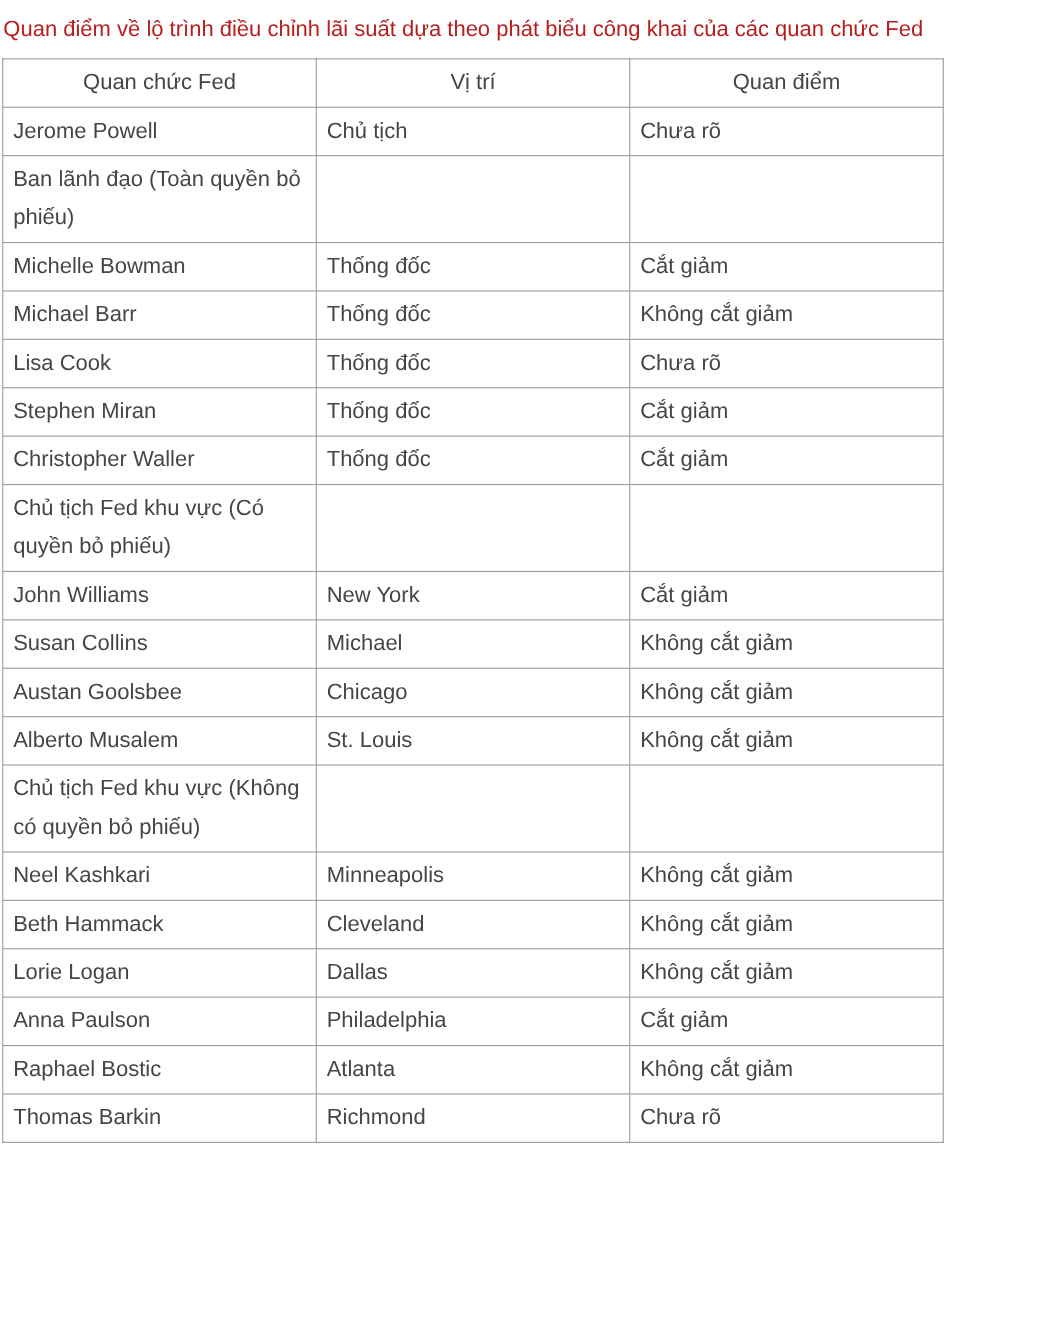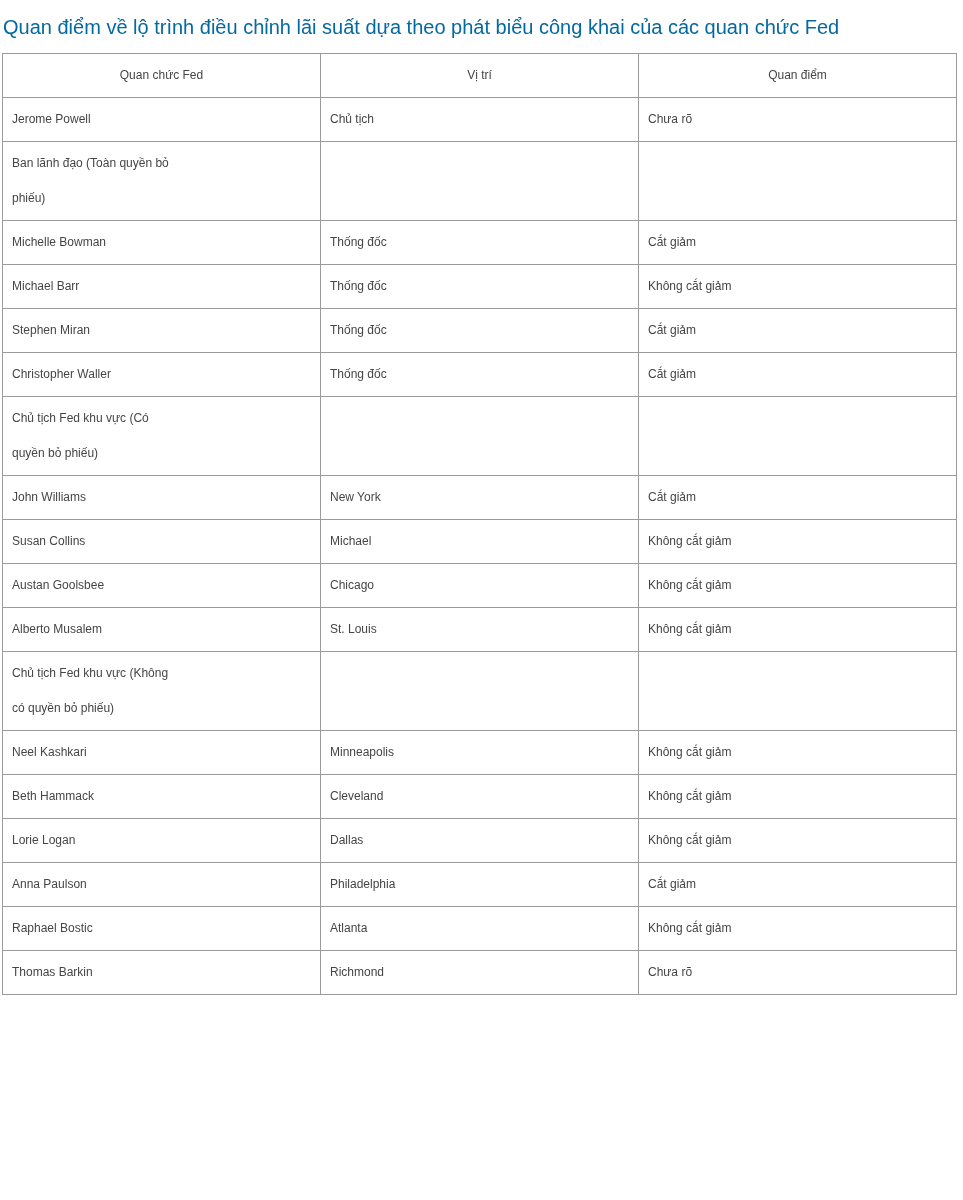--- a/index.html
+++ b/index.html
@@ -12,28 +12,28 @@
     font-family: "Liberation Sans", "DejaVu Sans", sans-serif;
     color: #454545;
   }
   .page {
     padding: 0 2px;
   }
   .title {
     font-size: 20px;
     line-height: 28px;
     margin: 13px 0 12px 1px;
-    color: #0369a1;
+    color: #b91c1c;
     white-space: nowrap;
   }
   table.fed-table {
     border-collapse: collapse;
     table-layout: fixed;
-    width: 955px;
-    font-size: 12px;
+    width: 856px;
+    font-size: 20px;
   }
   table.fed-table col { width: 33.33%; }
   table.fed-table th,
   table.fed-table td {
     border: 1px solid #9b9b9b;
     padding: 4px 9px;
     line-height: 35px;
     vertical-align: middle;
     overflow: hidden;
   }
@@ -81,20 +81,25 @@
   </tr>
         <tr>
     <td class="col-official">Michelle Bowman</td>
     <td class="col-position">Thống đốc</td>
     <td class="col-view">Cắt giảm</td>
   </tr>
         <tr>
     <td class="col-official">Michael Barr</td>
     <td class="col-position">Thống đốc</td>
     <td class="col-view">Không cắt giảm</td>
+  </tr>
+        <tr>
+    <td class="col-official">Lisa Cook</td>
+    <td class="col-position">Thống đốc</td>
+    <td class="col-view">Chưa rõ</td>
   </tr>
         <tr>
     <td class="col-official">Stephen Miran</td>
     <td class="col-position">Thống đốc</td>
     <td class="col-view">Cắt giảm</td>
   </tr>
         <tr>
     <td class="col-official">Christopher Waller</td>
     <td class="col-position">Thống đốc</td>
     <td class="col-view">Cắt giảm</td>

